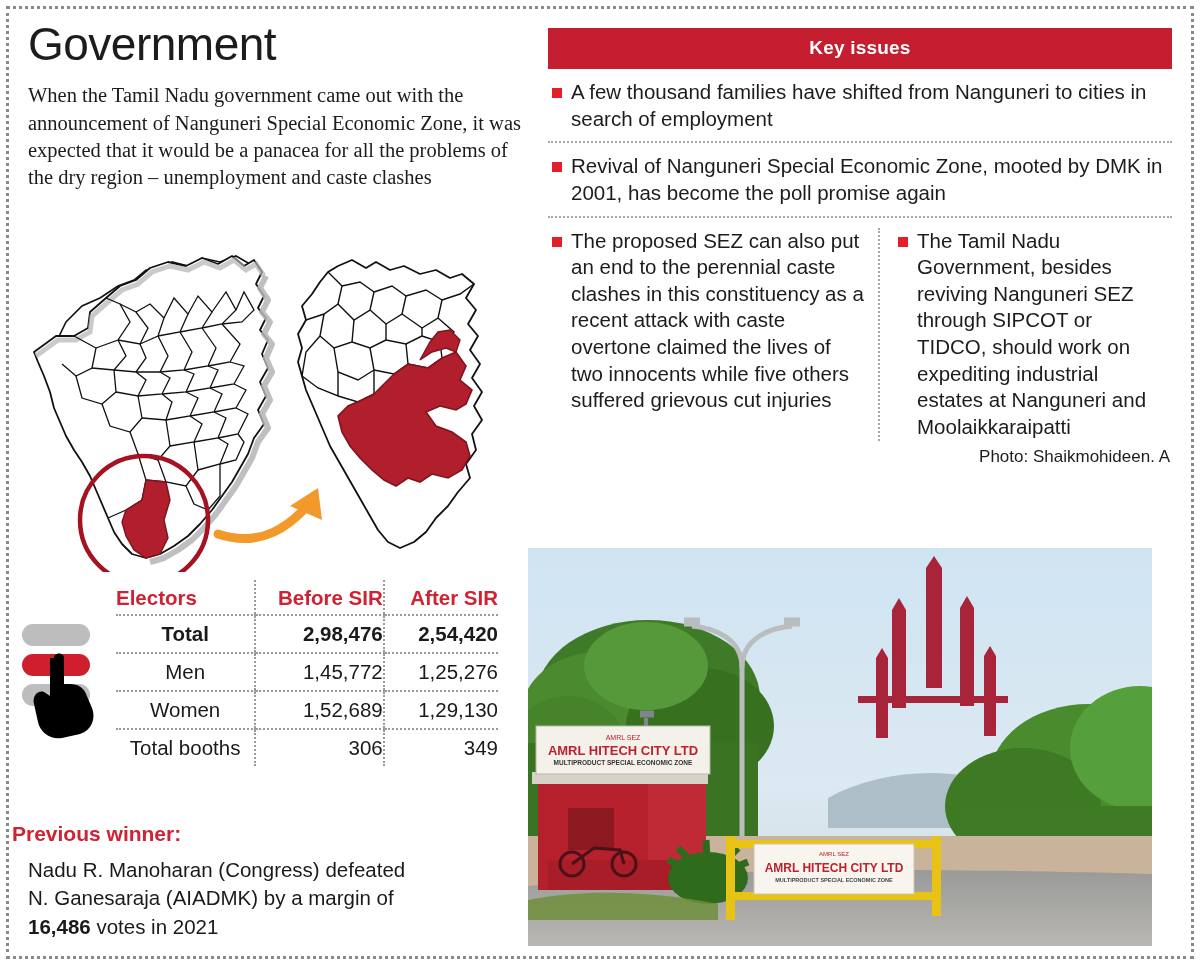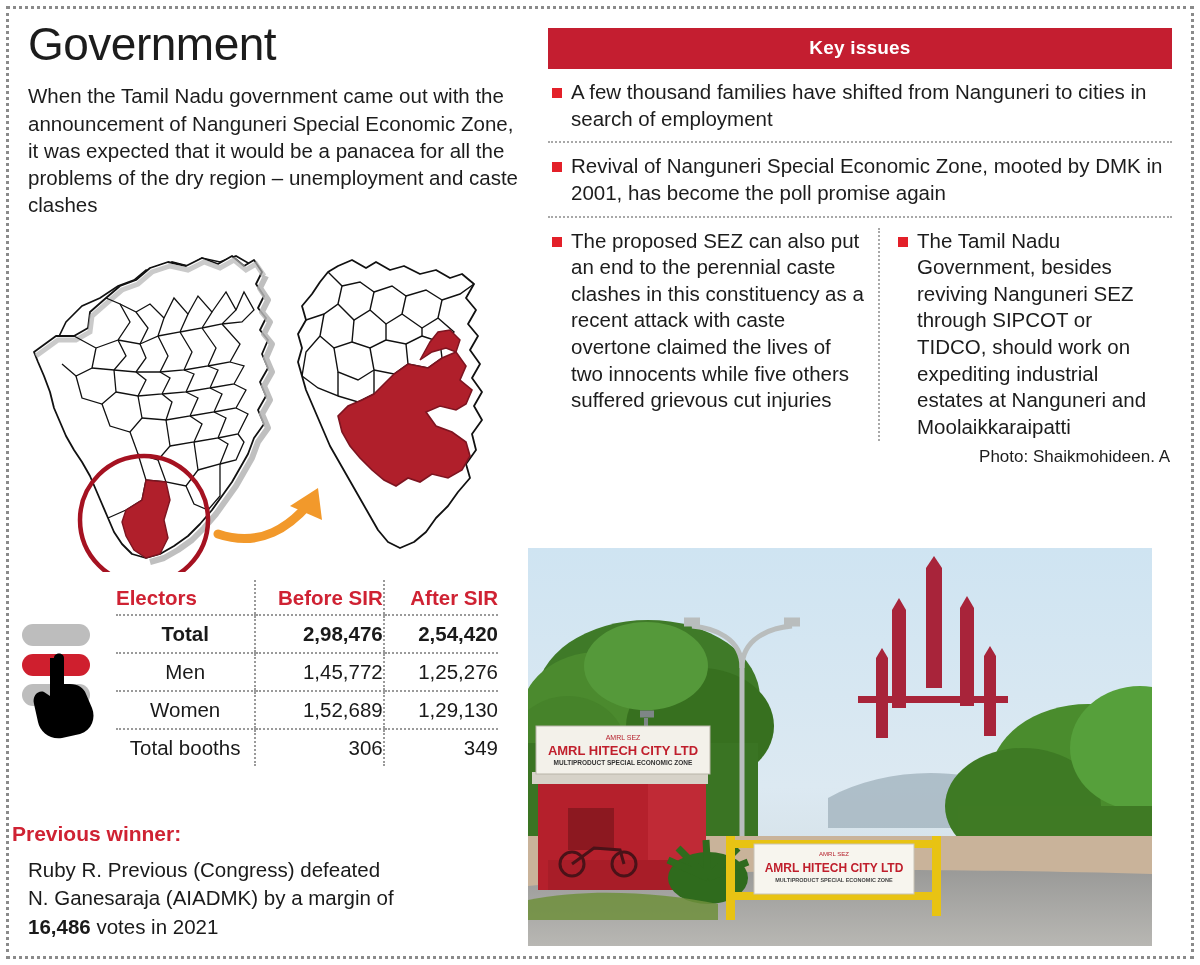--- a/index.html
+++ b/index.html
@@ -14,20 +14,21 @@
   }
   
   .left{position:absolute;left:28px;top:20px;width:500px;}
   .headline{
     font-size:46px;font-weight:400;letter-spacing:-0.5px;
     color:#1c1c1c;line-height:1.05;margin:0 0 14px 0;
   }
   .intro{
     font-size:20.5px;line-height:1.33;color:#1c1c1c;margin:0;
     font-weight:400;
+    font-family:Liberation Serif, serif;
   }
   
   .maps{position:absolute;left:22px;top:252px;width:510px;height:320px;}
   .map-svg{position:absolute;left:0;top:0;}
   
   .vote-icon{position:absolute;left:18px;top:618px;width:96px;height:122px;}
   
   .tbl{position:absolute;left:116px;top:580px;width:382px;border-collapse:collapse;}
   .tbl td,.tbl th{
     padding:6px 0 6px 0;font-size:20.5px;vertical-align:bottom;
@@ -210,21 +211,21 @@
     <tr>
       <td class="lbl">Total booths</td>
       <td class="num colsep">306</td>
       <td class="num colsep">349</td>
     </tr>
   </tbody>
 </table>
 
 <div class="prev-head">Previous winner:</div>
 <div class="prev-body">
-  <span>Ruby R. Previous (Congress) defeated</span><br>
+  <span>Nadu R. Manoharan (Congress) defeated</span><br>
   <span>N. Ganesaraja (AIADMK) by a margin of</span><br>
   <b>16,486</b><span> votes in 2021</span>
 </div>
 
 <div class="right">
   <div class="key-bar">Key issues</div>
 
   <div class="b-row bullet">
     <span class="bsq"></span>
     <span class="btext">A few thousand families have shifted from Nanguneri to cities in search of employment</span>

